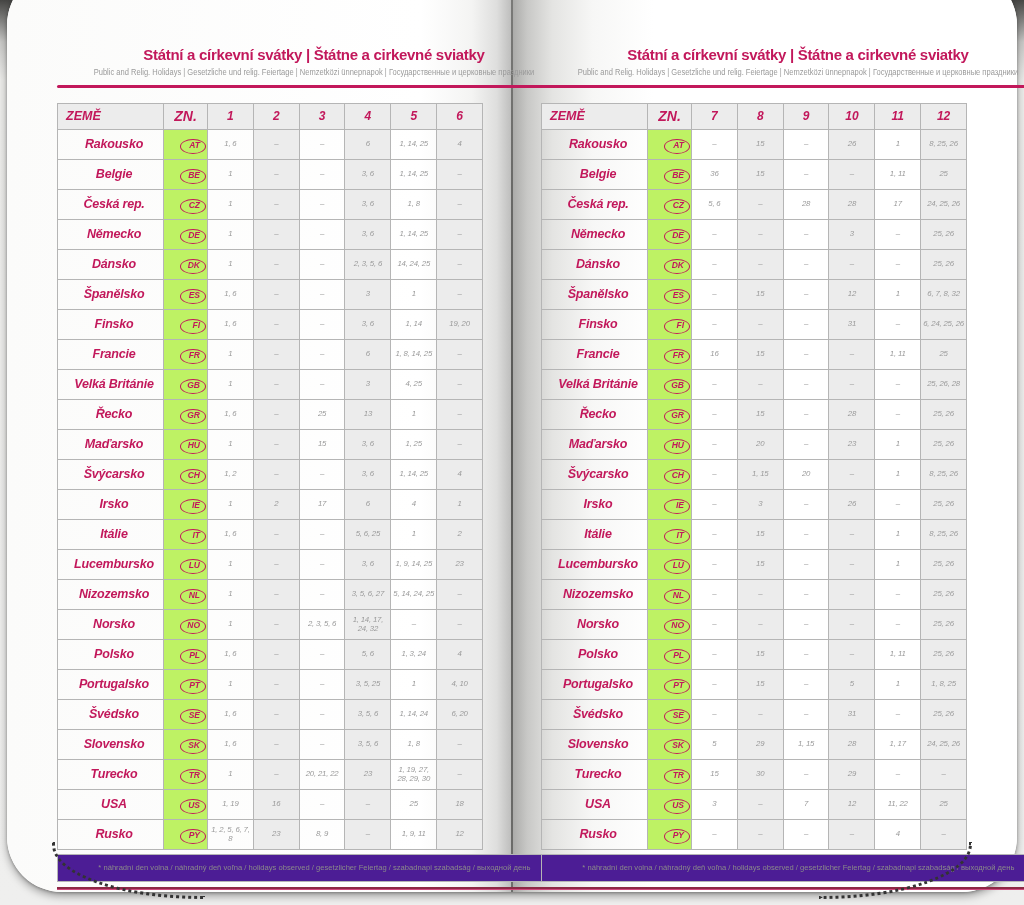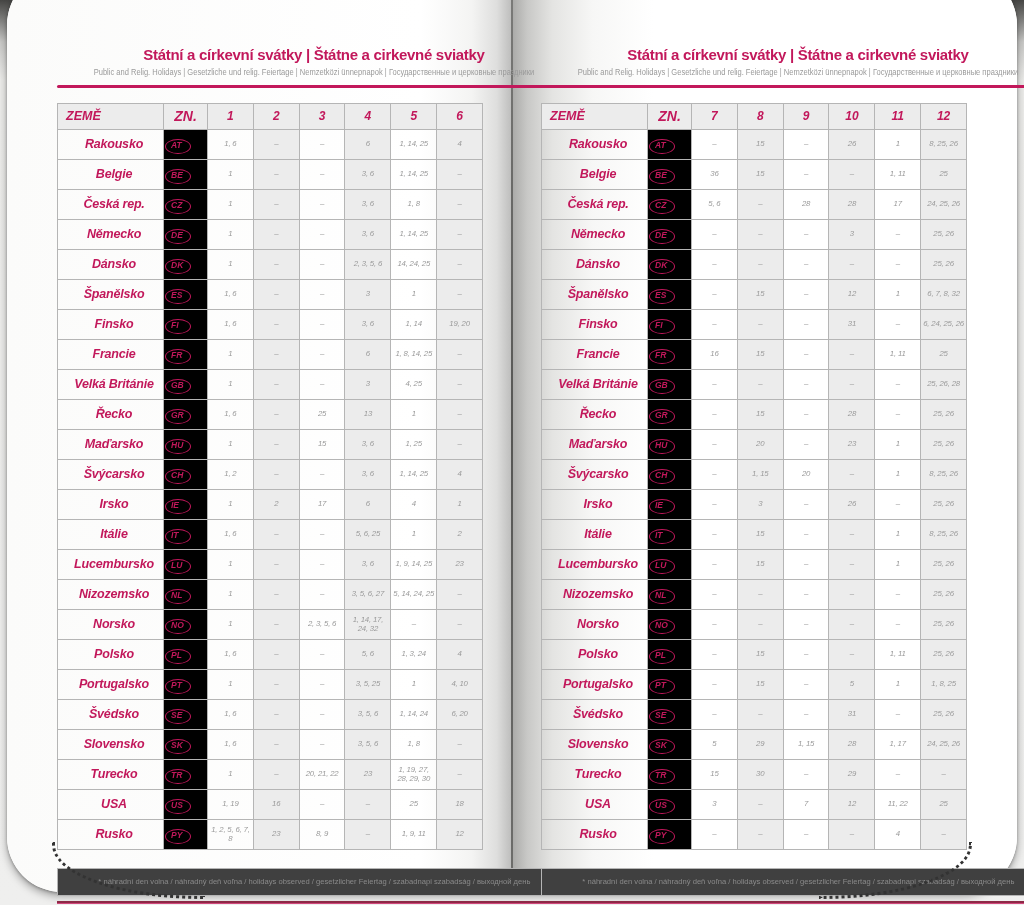--- a/index.html
+++ b/index.html
@@ -29,28 +29,28 @@
     white-space:nowrap;transform:scaleX(.92);transform-origin:center;line-height:10px;}
   .top-rule{margin-top:7px;height:2.5px;background:var(--accent);border-radius:2px;}
   table{margin-top:15px;width:426px;border-collapse:collapse;table-layout:fixed;font-style:italic;}
   th,td{border:1px solid #b5b5b5;vertical-align:middle;}
   thead th{height:23px;background:#ececec;color:var(--accent);font-size:12px;}
   th.h-country{width:96px;text-align:left;padding-left:8px;font-size:12.5px;}
   th.h-zn{width:41px;font-size:14px;}
   tbody td{height:27px;}
   td.c-country{color:var(--accent);font-weight:bold;font-size:12.5px;
     text-align:center;padding-left:8px;letter-spacing:-.2px;white-space:nowrap;}
-  td.c-zn{background:#000000;text-align:left;}
+  td.c-zn{background:#bef264;text-align:right;}
   .badge{display:inline-block;border:1.4px solid var(--accent);border-radius:50%;
     color:var(--accent);font-weight:bold;font-size:8.5px;line-height:1.15;
     padding:1.5px 5px;min-width:14px;background:transparent;}
   td.c-val{font-size:7.8px;color:#9a9a9a;text-align:center;padding:0 2px;
     line-height:1.2;letter-spacing:-.2px;}
   td.c-val.shaded{background:#ececec;}
-  .footnote-box{margin-top:18px;border:1px solid #b5b5b5;background:#404040;height:26px;
+  .footnote-box{margin-top:4px;border:1px solid #b5b5b5;background:#4c1d95;height:26px;
     display:flex;align-items:center;justify-content:center;}
   .footnote{font-size:8px;color:#8a8a8a;white-space:nowrap;
     transform:scaleX(.95);transform-origin:center;}
   .bottom-rule{margin-top:5px;height:3px;
     background:linear-gradient(180deg,#8d2946 0%,#8d2946 55%,#d0487c 55%,#d0487c 100%);}
   .stitch{position:absolute;}
   .stitch-bl{left:52px;bottom:6px;width:150px;height:54px;
     border-left:3px dotted #333;border-bottom:3px dotted #333;
     border-bottom-left-radius:150px 54px;}
   .stitch-br{right:52px;bottom:6px;width:150px;height:54px;

